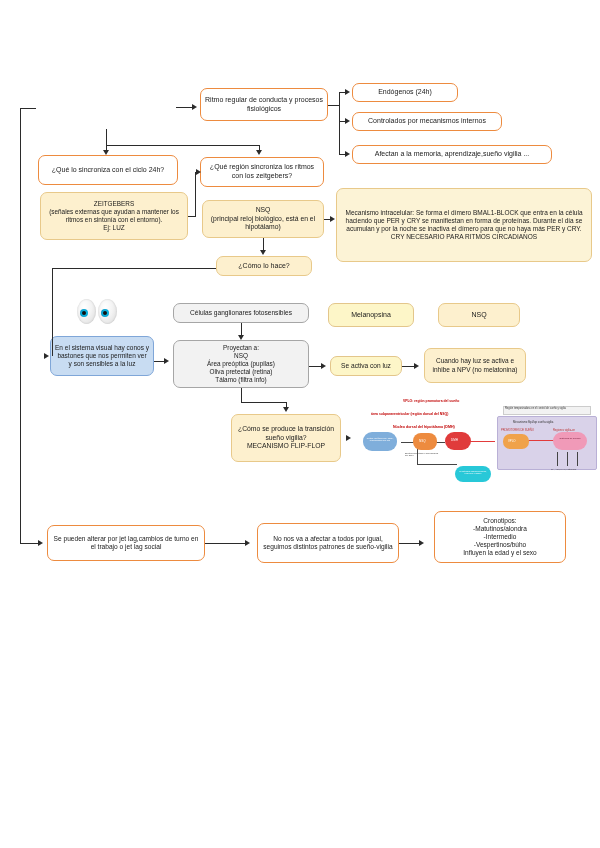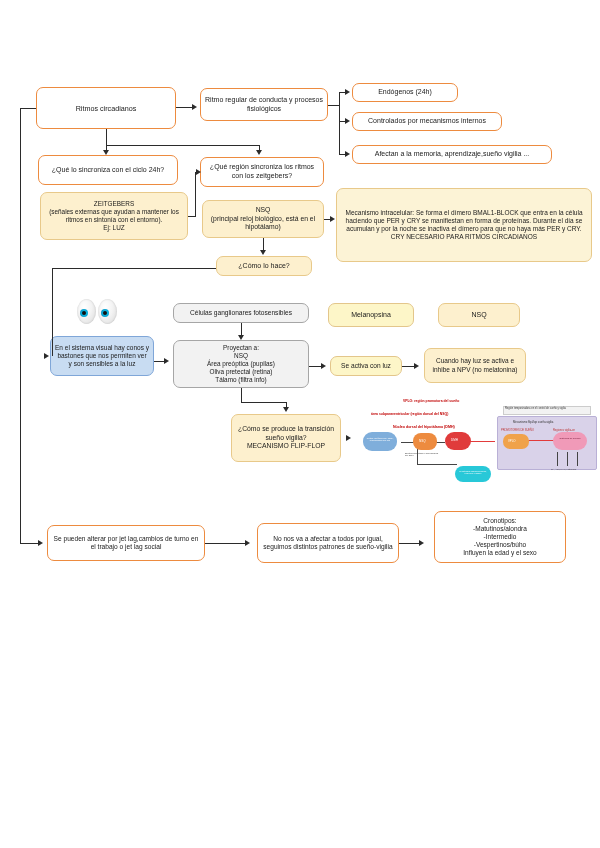--- a/index.html
+++ b/index.html
@@ -42,21 +42,20 @@
   .fig-node{position:absolute;border-radius:50%;}
   .fig-lbl{position:absolute;color:#333;white-space:nowrap;}
   .fig-ln{position:absolute;background:#444;}
   .fig-ln.red{background:#e23b3b;}
 </style>
 </head>
 <body>
 
 <div id="canvas">
 
-  <div class="node n-orange" style="left:36px;top:87px;width:140px;height:42px;font-size:7.2px;">Ritmos circadianos</div>
 
   <div class="node n-orange" style="left:200px;top:88px;width:128px;height:33px;font-size:7px;white-space:pre-line;">Ritmo regular de conducta y procesos fisiológicos</div>
 
   <div class="node n-orange" style="left:352px;top:83px;width:106px;height:19px;font-size:7px;">Endógenos (24h)</div>
 
   <div class="node n-orange" style="left:352px;top:112px;width:150px;height:19px;font-size:7px;">Controlados por mecanismos internos</div>
 
   <div class="node n-orange" style="left:352px;top:145px;width:200px;height:19px;font-size:7px;">Afectan a la memoria, aprendizaje,sueño vigilia ...</div>
 
   <div class="node n-orange" style="left:38px;top:155px;width:140px;height:30px;font-size:7px;white-space:pre-line;">¿Qué lo sincroniza con el ciclo 24h?</div>

